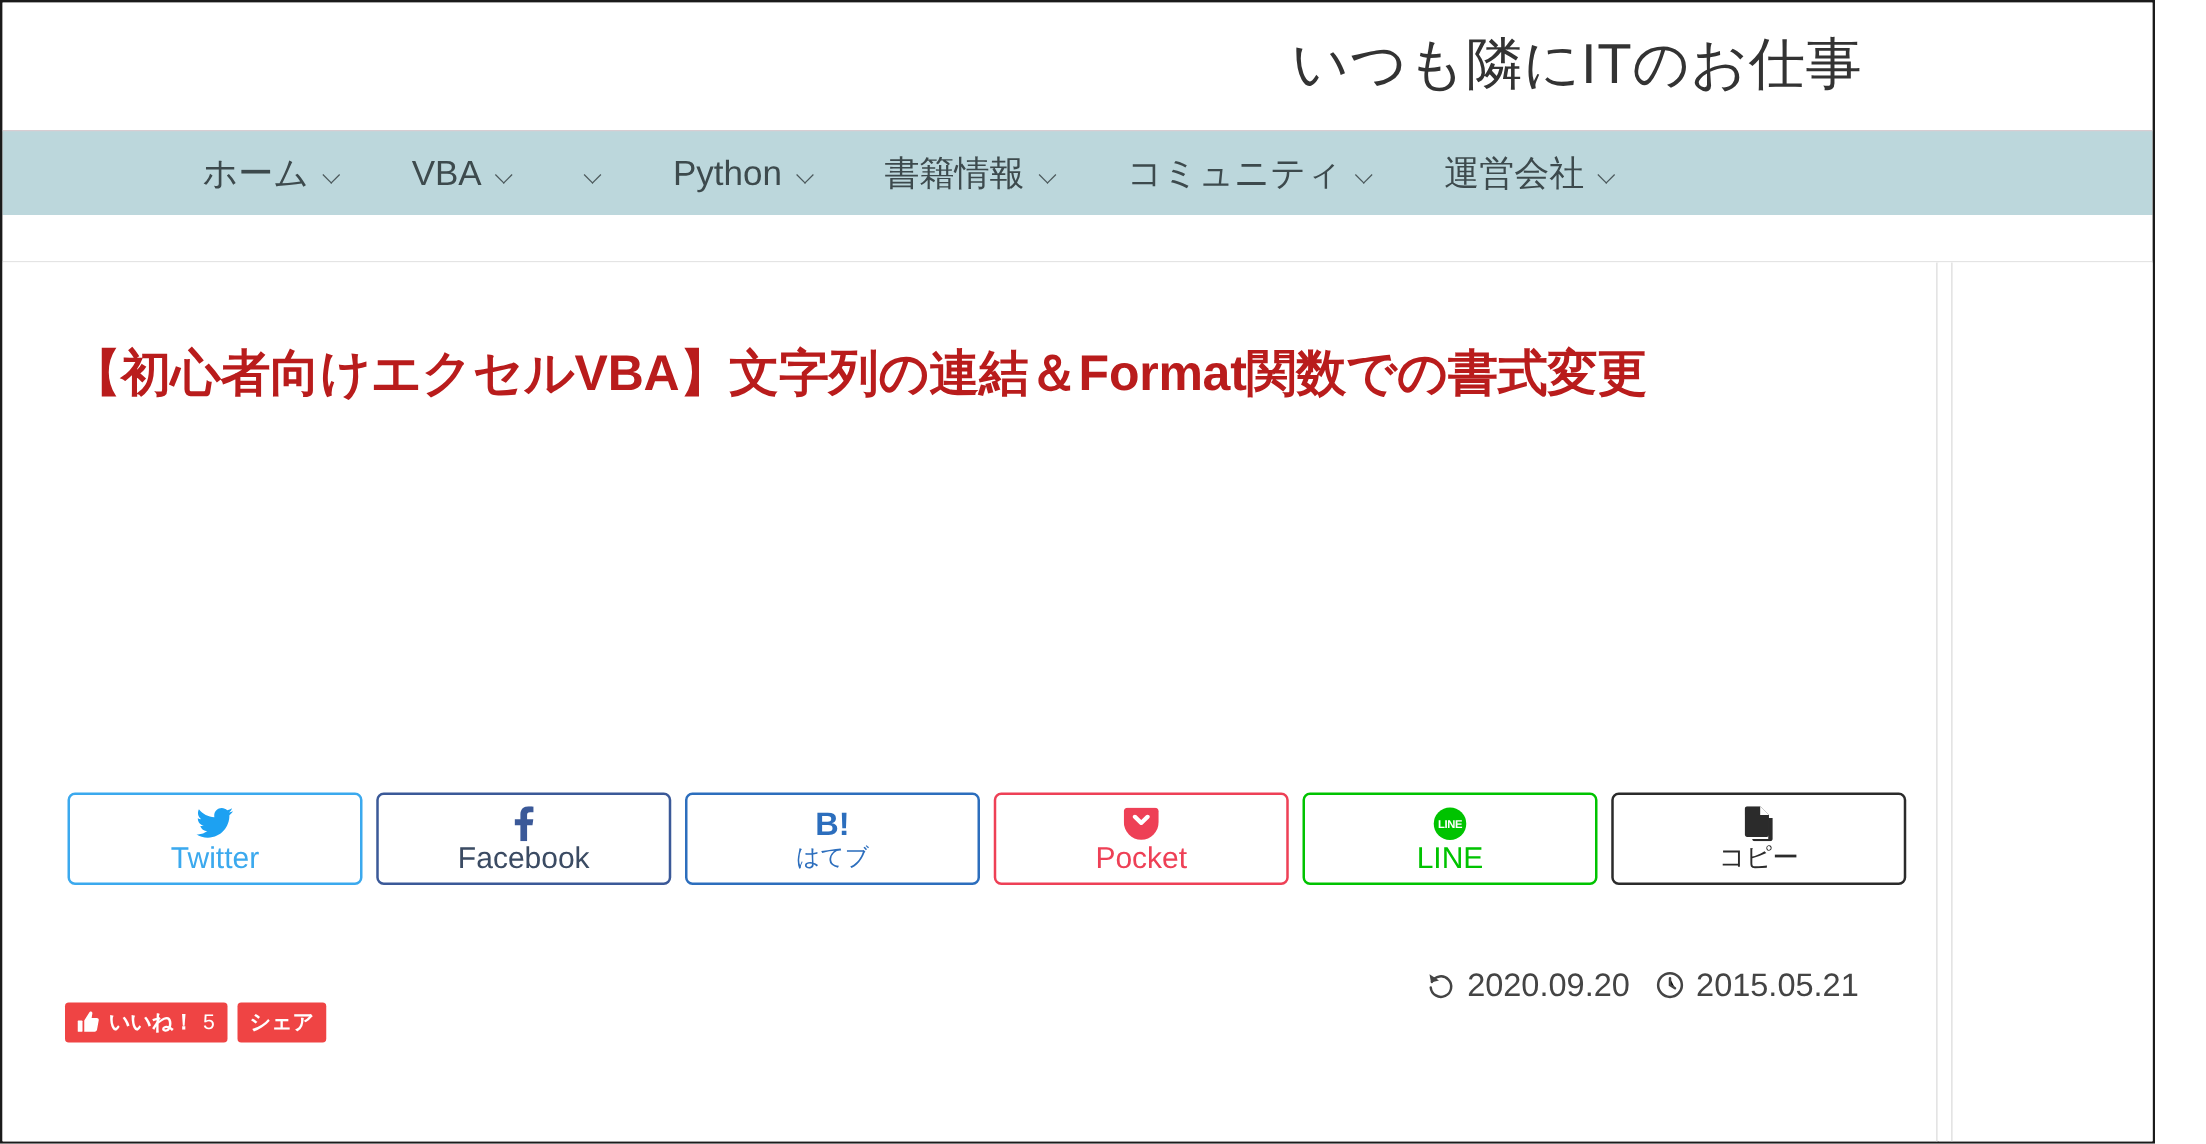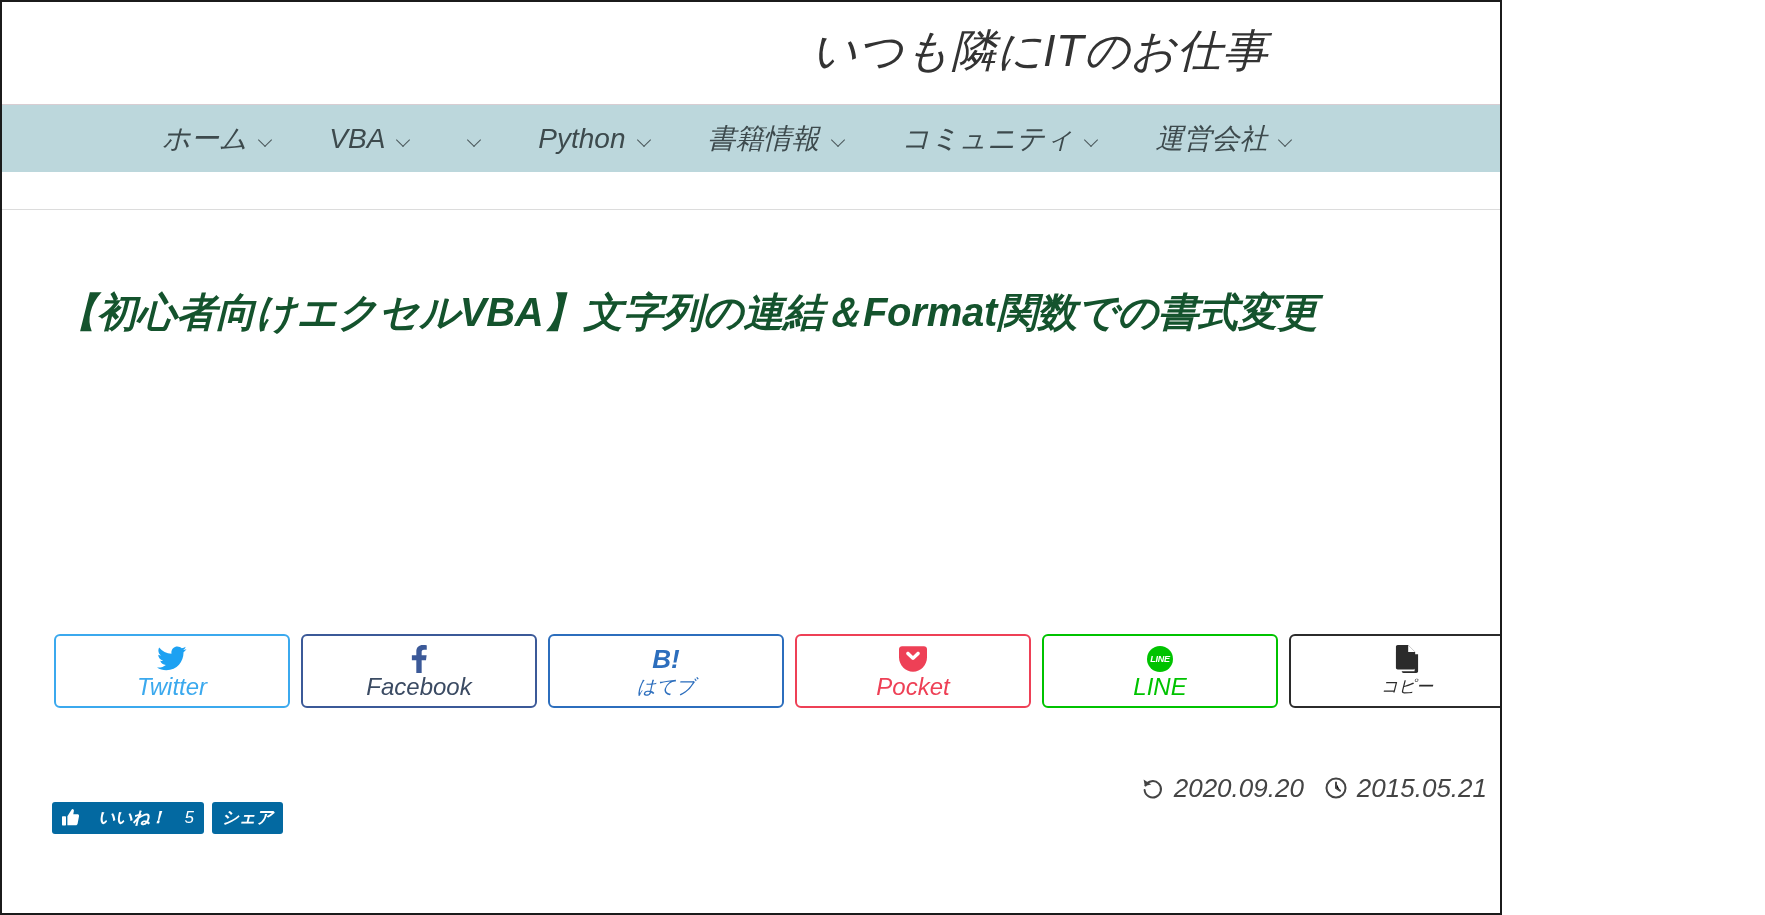--- a/index.html
+++ b/index.html
@@ -9,25 +9,24 @@
     overflow: hidden;
     background: #ffffff;
     font-family: "Liberation Sans", "DejaVu Sans", sans-serif;
   }
   body { position: relative; }
 
   
   .viewport {
     position: absolute;
     left: 0; top: 0;
-    width: 1502px; height: 915px;
+    width: 1724px; height: 915px;
     border: 2px solid #1b1b1b;
     background: #ffffff;
     overflow: hidden;
-    font-style: italic;
   }
 
   
   .site-header {
     height: 102px;
     background: #ffffff;
     position: relative;
   }
   .site-title {
     position: absolute;
@@ -109,26 +108,26 @@
   .sidebar-stub .sb-box {
     position: absolute;
     left: 10px; top: 0;
     width: 202px; height: 705px;
     border-left: 1px solid #dcdcdc;
   }
 
   .post-title {
     position: absolute;
     left: 55px;
-    top: 71px;
+    top: 58px;
     width: 1430px;
     font-size: 40px;
     line-height: 62px;
     font-weight: bold;
-    color: #14532d;
+    color: #b91c1c;
     letter-spacing: -0.2px;
   }
 
   
   .sns-row {
     position: absolute;
     left: 52px;
     top: 424px;
     display: flex;
     gap: 11px;
@@ -160,21 +159,21 @@
   .sns-twitter  .sns-label { color: #3ba9ee; }
   .sns-facebook { border-color: #3b5998; }
   .sns-facebook .sns-label { color: #3b4b63; }
   .sns-hatena   { border-color: #2c6ebd; }
   .sns-hatena   .sns-label { color: #2c6ebd; font-size: 19px; }
   .sns-pocket   { border-color: #ee4056; }
   .sns-pocket   .sns-label { color: #ee4056; }
   .sns-line     { border-color: #00c300; }
   .sns-line     .sns-label { color: #00c300; }
   .sns-copy     { border-color: #2b2b2b; }
-  .sns-copy     .sns-label { color: #2b2b2b; font-size: 17px; }
+  .sns-copy     .sns-label { color: #2b2b2b; font-size: 21px; }
 
   .hatena-b {
     font-size: 26px;
     font-weight: bold;
     color: #2c6ebd;
     line-height: 28px;
   }
   .line-badge {
     width: 26px; height: 26px;
     border-radius: 50%;
@@ -204,27 +203,27 @@
 
   
   .fb-row {
     position: absolute;
     left: 50px;
     top: 592px;
     display: flex;
     gap: 8px;
   }
   .fb-btn {
-    background: #0369a1;
+    background: #ef4444;
     color: #ffffff;
     border-radius: 3px;
     height: 32px;
     display: flex;
     align-items: center;
-    gap: 18px;
+    gap: 7px;
     padding: 0 10px;
     font-size: 17px;
     font-weight: bold;
     line-height: 20px;
     cursor: pointer;
     letter-spacing: -0.2px;
   }
   .fb-like-count { font-weight: normal; font-size: 17px; }
 </style>
 </head>

